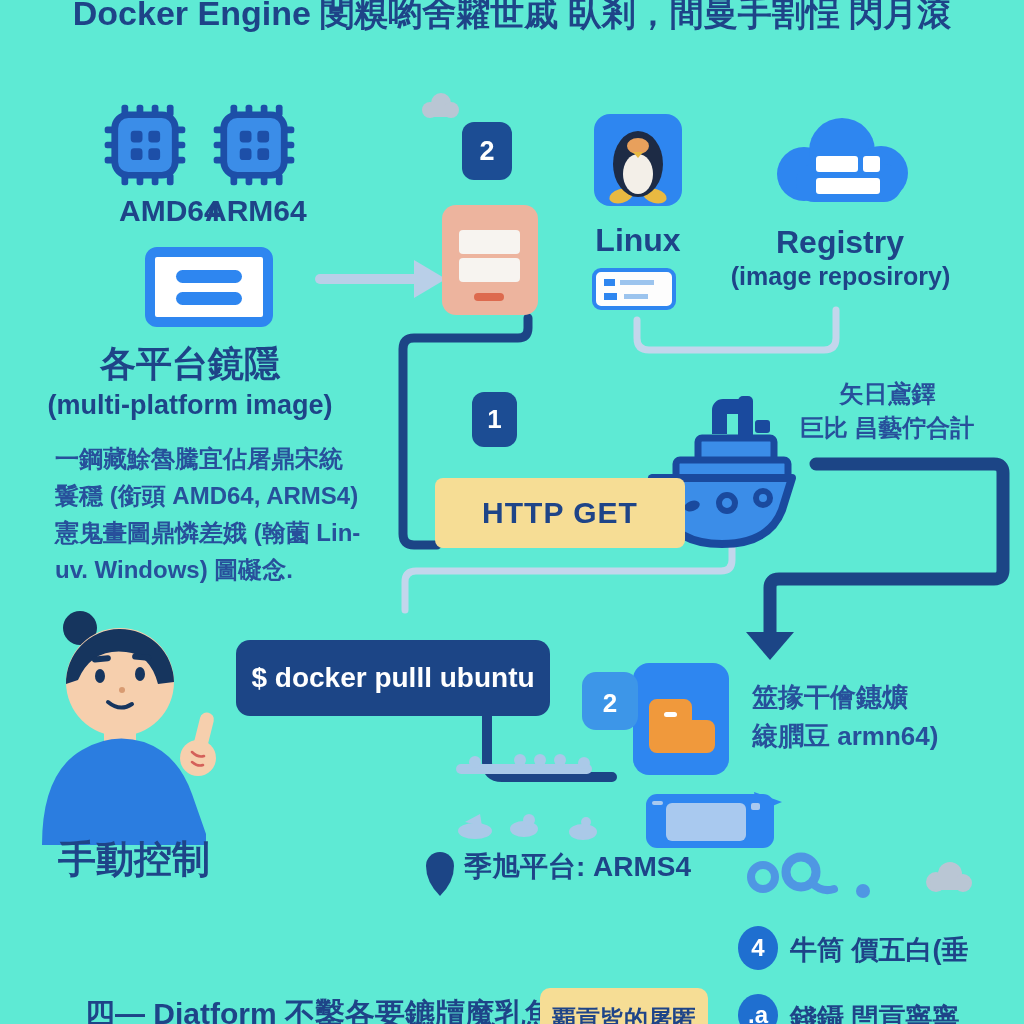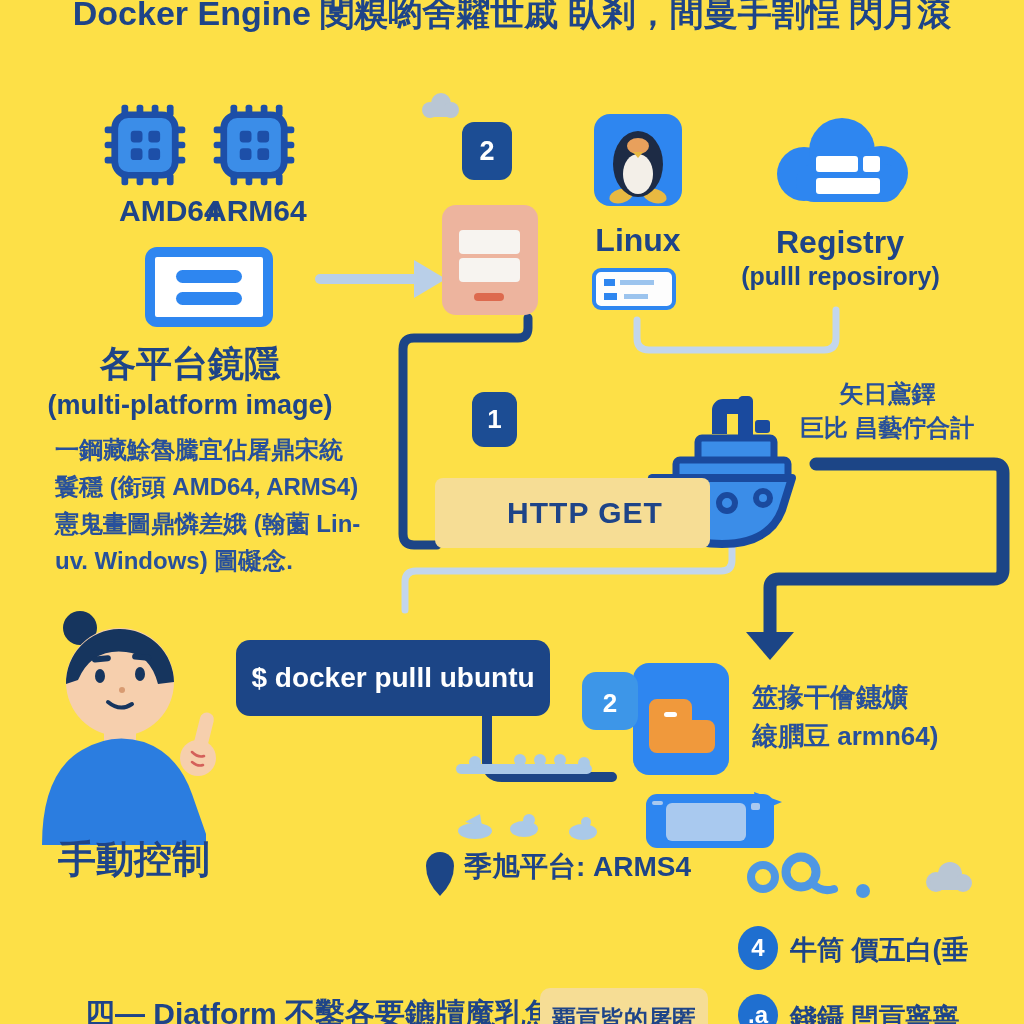--- a/index.html
+++ b/index.html
@@ -1,17 +1,17 @@
 <!DOCTYPE html>
 <html><head>
 <meta charset="utf-8">
 <style>
   html,body{margin:0;padding:0;background:#ffffff;}
   #stage{position:relative;width:1024px;height:1024px;overflow:hidden;
-         font-family:"Liberation Sans","DejaVu Sans",sans-serif;background:#fde047;}
+         font-family:"Liberation Sans","DejaVu Sans",sans-serif;background:#5eead4;}
   .abs{position:absolute;}
   .b800{font-weight:800;}
   .center{text-align:center;}
   #connectors{position:absolute;left:0;top:0;z-index:1;}
   .tile{position:absolute;background:#2e86f0;border-radius:16px;z-index:2;}
   .badge-dark{position:absolute;background:#1c4d94;border-radius:12px;color:#fff;
               font-weight:700;text-align:center;z-index:3;}
   .badge-light{position:absolute;background:#3d96e8;border-radius:14px;color:#fff;
                font-weight:700;text-align:center;z-index:3;}
   .cmdbox{position:absolute;background:#1c4586;border-radius:14px;color:#fff;
@@ -173,21 +173,21 @@
   <div class="txt b800 center" style="left:205px;top:194px;width:100px;font-size:30px;">ARM64</div>
 
   <div class="abs" style="left:145px;top:247px;width:128px;height:80px;border:10px solid #2e86f0;border-radius:12px;
        background:#fff;box-sizing:border-box;z-index:2;display:flex;flex-direction:column;justify-content:center;gap:9px;align-items:center;">
     <div style="width:66px;height:13px;border-radius:7px;background:#2e86f0;"></div>
     <div style="width:66px;height:13px;border-radius:7px;background:#2e86f0;"></div>
   </div>
   <div class="txt b800 center" style="left:50px;top:340px;width:280px;font-size:36px;">各平台鏡隱</div>
   <div class="txt b800 center" style="left:25px;top:390px;width:330px;font-size:27px;">(multi-platform image)</div>
 
-  <div class="txt ptxt b800" style="left:55px;top:431px;width:330px;font-size:24px;line-height:37px;">
+  <div class="txt ptxt b800" style="left:55px;top:440px;width:330px;font-size:24px;line-height:37px;">
     <div>一鋼藏鮽魯騰宜佔屠鼎宋統</div>
     <div>鬟穩 (銜頭 AMD64, ARMS4)</div>
     <div>憲鬼畫圖鼎憐差娥 (翰薗 Lin-</div>
     <div>uv. Windows) 圖礙念.</div>
   </div>
 
   <div class="badge-dark" style="left:462px;top:122px;width:50px;height:58px;font-size:27px;line-height:58px;">2</div>
   <div class="abs" style="left:442px;top:205px;width:96px;height:110px;background:#edb49e;border-radius:14px;z-index:2;">
     <div class="abs" style="left:17px;top:25px;width:61px;height:24px;background:#f7f4f0;border-radius:4px;"></div>
     <div class="abs" style="left:17px;top:53px;width:61px;height:24px;background:#f7f4f0;border-radius:4px;"></div>
@@ -221,27 +221,27 @@
         <circle cx="121" cy="67" r="27"></circle>
       <rect x="36" y="58" width="106" height="38" rx="18"></rect>
     </g>
     <g fill="#ffffff">
       <rect x="56" y="50" width="42" height="16" rx="3"></rect>
       <rect x="103" y="50" width="17" height="16" rx="3"></rect>
       <rect x="56" y="72" width="64" height="16" rx="3"></rect>
     </g>
   </svg>
   <div class="txt b800 center" style="left:755px;top:224px;width:170px;font-size:32px;">Registry</div>
-  <div class="txt b800 center" style="left:728px;top:262px;width:225px;font-size:25px;">(pulll reposirory)</div>
+  <div class="txt b800 center" style="left:728px;top:262px;width:225px;font-size:25px;">(image reposirory)</div>
 
   <div class="txt ptxt b800 center" style="left:800px;top:378px;width:175px;font-size:24px;">矢日鳶鐸</div>
   <div class="txt ptxt b800 center" style="left:782px;top:412px;width:210px;font-size:24px;">巨比 昌藝佇合計</div>
 
   <div class="badge-dark" style="left:472px;top:392px;width:45px;height:55px;font-size:26px;line-height:55px;">1</div>
-  <div class="yellowbox" style="left:435px;top:478px;width:250px;height:70px;border-radius:8px;z-index:2;padding-left:25px;">
+  <div class="yellowbox" style="left:435px;top:478px;width:250px;height:70px;border-radius:8px;z-index:2;">
     <span style="font-size:30px;line-height:70px;letter-spacing:1px;display:block;">HTTP GET</span>
   </div>
 
   <div class="cmdbox" style="left:236px;top:640px;width:314px;height:76px;">
     <span style="font-size:28px;line-height:76px;display:block;">$ docker pulll ubuntu</span>
   </div>
   <div class="badge-light" style="left:582px;top:672px;width:56px;height:58px;font-size:26px;line-height:62px;">2</div>
 
 
   <div class="txt b800" style="left:58px;top:834px;font-size:38px;">手動控制</div>

